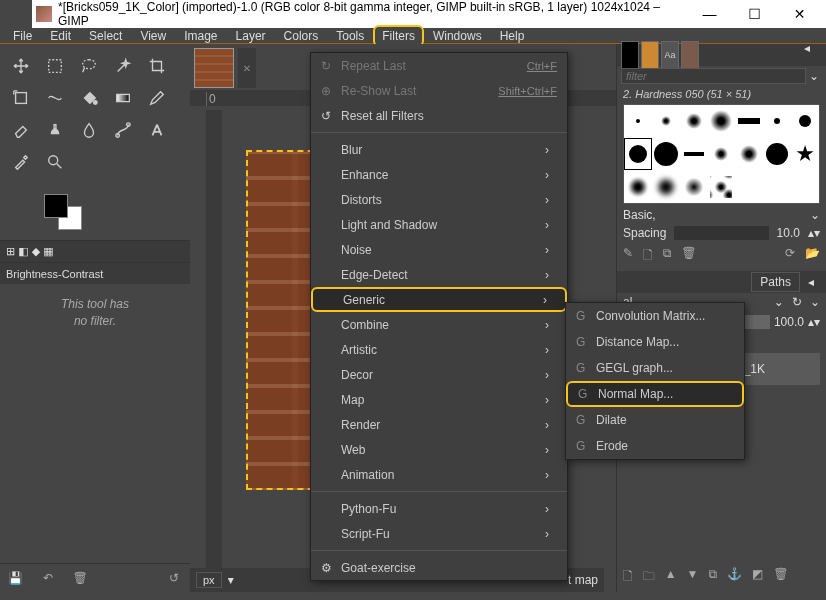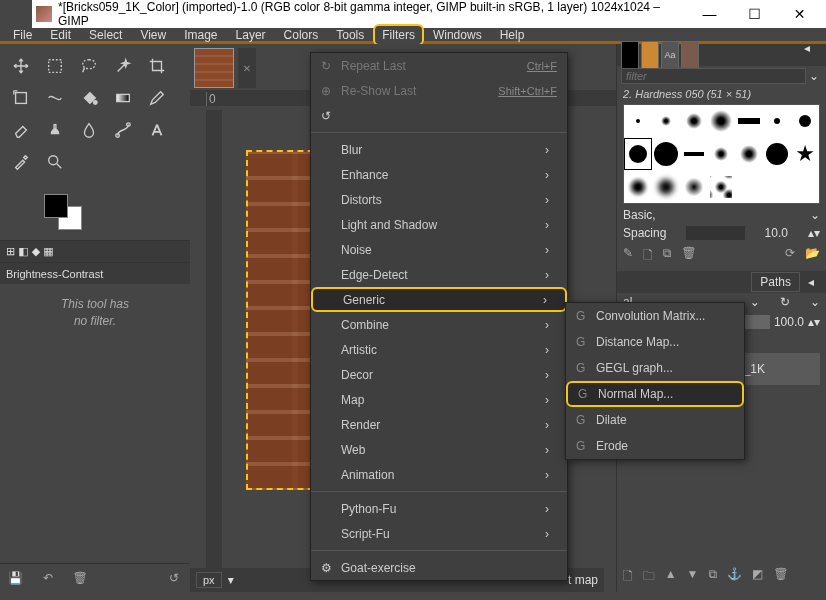--- a/index.html
+++ b/index.html
@@ -2,21 +2,21 @@
 <html><head>
 <meta charset="utf-8">
 <style>
 * { margin: 0; padding: 0; box-sizing: border-box; font-family: "Segoe UI", sans-serif; font-size: 12px; }
 body { background: #454545; color: #ddd; width: 826px; height: 600px; overflow: hidden; position: relative; }
 .titlebar { background: #fff; color: #000; height: 28px; display: flex; align-items: center; padding: 0 4px; margin-left: 32px; }
 .titlebar .icon { width: 16px; height: 16px; background: linear-gradient(135deg,#8a5a3a,#c88); margin-right: 6px; }
 .titlebar .title { flex: 1; font-size: 12px; }
 .win-controls { display: flex; }
 .win-controls div { width: 45px; height: 28px; display: flex; align-items: center; justify-content: center; font-size: 14px; }
-.menubar { background: #454545; height: 16px; display: flex; align-items: center; padding: 0 4px; border-bottom: 3px solid #a16207; }
+.menubar { background: #454545; height: 16px; display: flex; align-items: center; padding: 0 4px; border-bottom: 1px solid #a16207; }
 .menubar span { padding: 4px 9px; color: #ddd; cursor: pointer; }
 .menubar span.active { border: 2px solid #f5c518; border-radius: 6px; background: #454545; padding: 2px 7px; }
 .workspace { display: flex; height: 548px; }
 .left-panel { width: 190px; background: #454545; display: flex; flex-direction: column; }
 .toolbox { padding: 8px 6px; display: grid; grid-template-columns: repeat(5,30px); gap: 4px; }
 .tool { width: 30px; height: 28px; display: flex; align-items: center; justify-content: center; color: #ccc; border: 1px solid transparent; }
 .tool svg { width: 18px; height: 18px; stroke: #ccc; fill: none; stroke-width: 1.5; }
 .color-swatch { width: 50px; height: 40px; position: relative; margin: 8px 0 8px 40px; }
 .swatch-b { position: absolute; width: 24px; height: 24px; background: #fff; border: 1px solid #888; left: 18px; top: 14px; }
 .swatch-f { position: absolute; width: 24px; height: 24px; background: #000; border: 1px solid #888; left: 4px; top: 2px; }
@@ -46,21 +46,21 @@
 .filter-row { display: flex; padding: 2px 4px; align-items: center; }
 .filter-row input { flex: 1; background: #3a3a3a; border: 1px solid #555; color: #888; font-style: italic; padding: 1px 4px; font-size: 11px; }
 .filter-row .v { width: 16px; text-align: center; }
 .brush-label { padding: 2px 6px; font-size: 11px; font-style: italic; color: #ccc; }
 .brush-grid { background: #fff; margin: 2px 6px; height: 100px; display: grid; grid-template-columns: repeat(7,1fr); grid-template-rows: repeat(3,1fr); border: 1px solid #555; }
 .brush { display: flex; align-items: center; justify-content: center; }
 .brush.sel { border: 1px solid #000; }
 .brush .dot { border-radius: 50%; background: radial-gradient(#000,#000 20%,transparent 70%); }
 .brush .hard { border-radius: 50%; background: #000; }
 .brush .star { color: #000; font-size: 22px; }
-.spacing-row { display: flex; align-items: center; padding: 2px 6px; gap: 20px; font-size: 11px; }
+.spacing-row { display: flex; align-items: center; padding: 2px 6px; gap: 8px; font-size: 11px; }
 .spacing-row .bar { flex: 1; background: #333; height: 14px; }
 .row-icons { display: flex; padding: 4px 6px; gap: 10px; color: #aaa; }
 .tab-row { display: flex; background: #3a3a3a; height: 22px; align-items: center; padding: 0 4px; font-size: 11px; }
 .tab-row span { padding: 2px 8px; border: 1px solid #555; }
 .opacity-row { display: flex; align-items: center; padding: 4px 6px; gap: 4px; }
 .opacity-row .bar { flex: 1; background: #666; height: 14px; }
 .layer-row { display: flex; align-items: center; padding: 4px 6px; gap: 6px; background: #5a5a5a; margin: 2px 6px; }
 .layer-row .eye { width: 14px; }
 .layer-row .thumb2 { width: 36px; height: 24px; background: repeating-linear-gradient(0deg,#8a4a2a 0 4px,#9a5a3a 4px 5px); border: 1px solid #888; }
 .dropdown { position: absolute; left: 310px; top: 52px; width: 258px; background: #3f3f3f; border: 1px solid #222; box-shadow: 2px 2px 8px rgba(0,0,0,.5); z-index: 10; }
@@ -386,20 +386,21 @@
       <span class="lbl">Repeat Last</span>
       <span class="accel">Ctrl+F</span>
     </div>
     <div class="item dis">
       <span class="ic">⊕</span>
       <span class="lbl">Re-Show Last</span>
       <span class="accel">Shift+Ctrl+F</span>
     </div>
     <div class="item">
       <span class="ic">↺</span>
+      <span class="lbl">Reset all Filters</span>
       <span class="accel"></span>
     </div>
     <div class="sep"></div>
     <div class="item">
       <span class="ic"></span>
       <span class="lbl">Blur</span>
       <span class="arr">›</span>
     </div>
     <div class="item">
       <span class="ic"></span>

